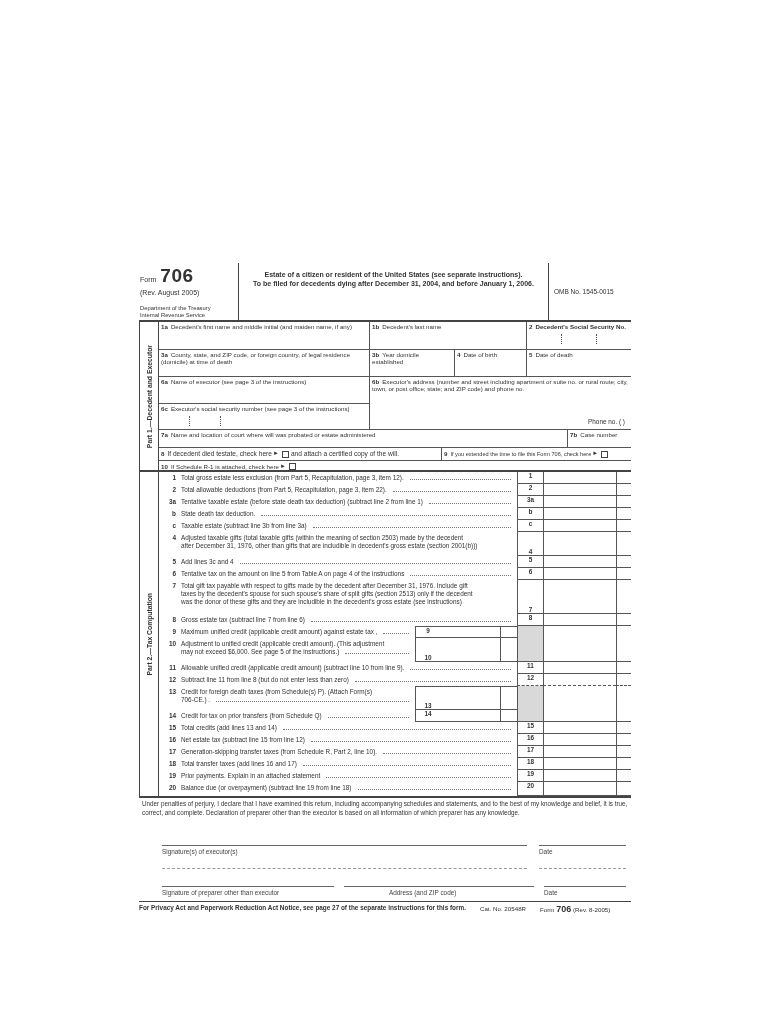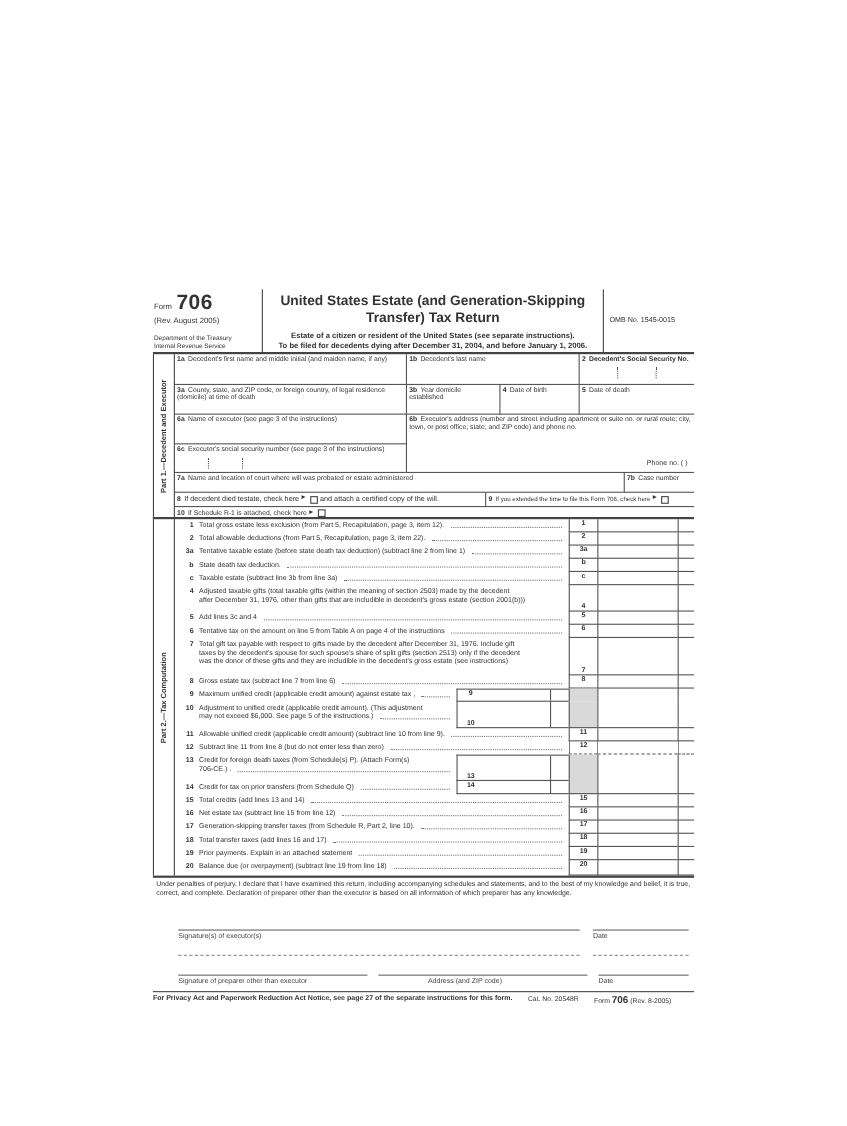--- a/index.html
+++ b/index.html
@@ -84,24 +84,20 @@
     <div class="hdr">
       <div class="hdr-left">
         <div><span class="form-word">Form</span><span class="form-num-big">706</span></div>
         <div class="form-rev">(Rev. August 2005)</div>
         <div class="dept">
           <div>Department of the Treasury</div>
           <div>Internal Revenue Service</div>
         </div>
       </div>
       <div class="hdr-center">
-        <div class="hdr-title">
-          <div>United States Estate (and Generation-Skipping</div>
-          <div>Transfer) Tax Return</div>
-        </div>
         <div class="hdr-sub">
           <div>Estate of a citizen or resident of the United States (see separate instructions).</div>
           <div>To be filed for decedents dying after December 31, 2004, and before January 1, 2006.</div>
         </div>
       </div>
       <div class="hdr-right">
         <div class="omb">OMB No. 1545-0015</div>
       </div>
     </div>
 

